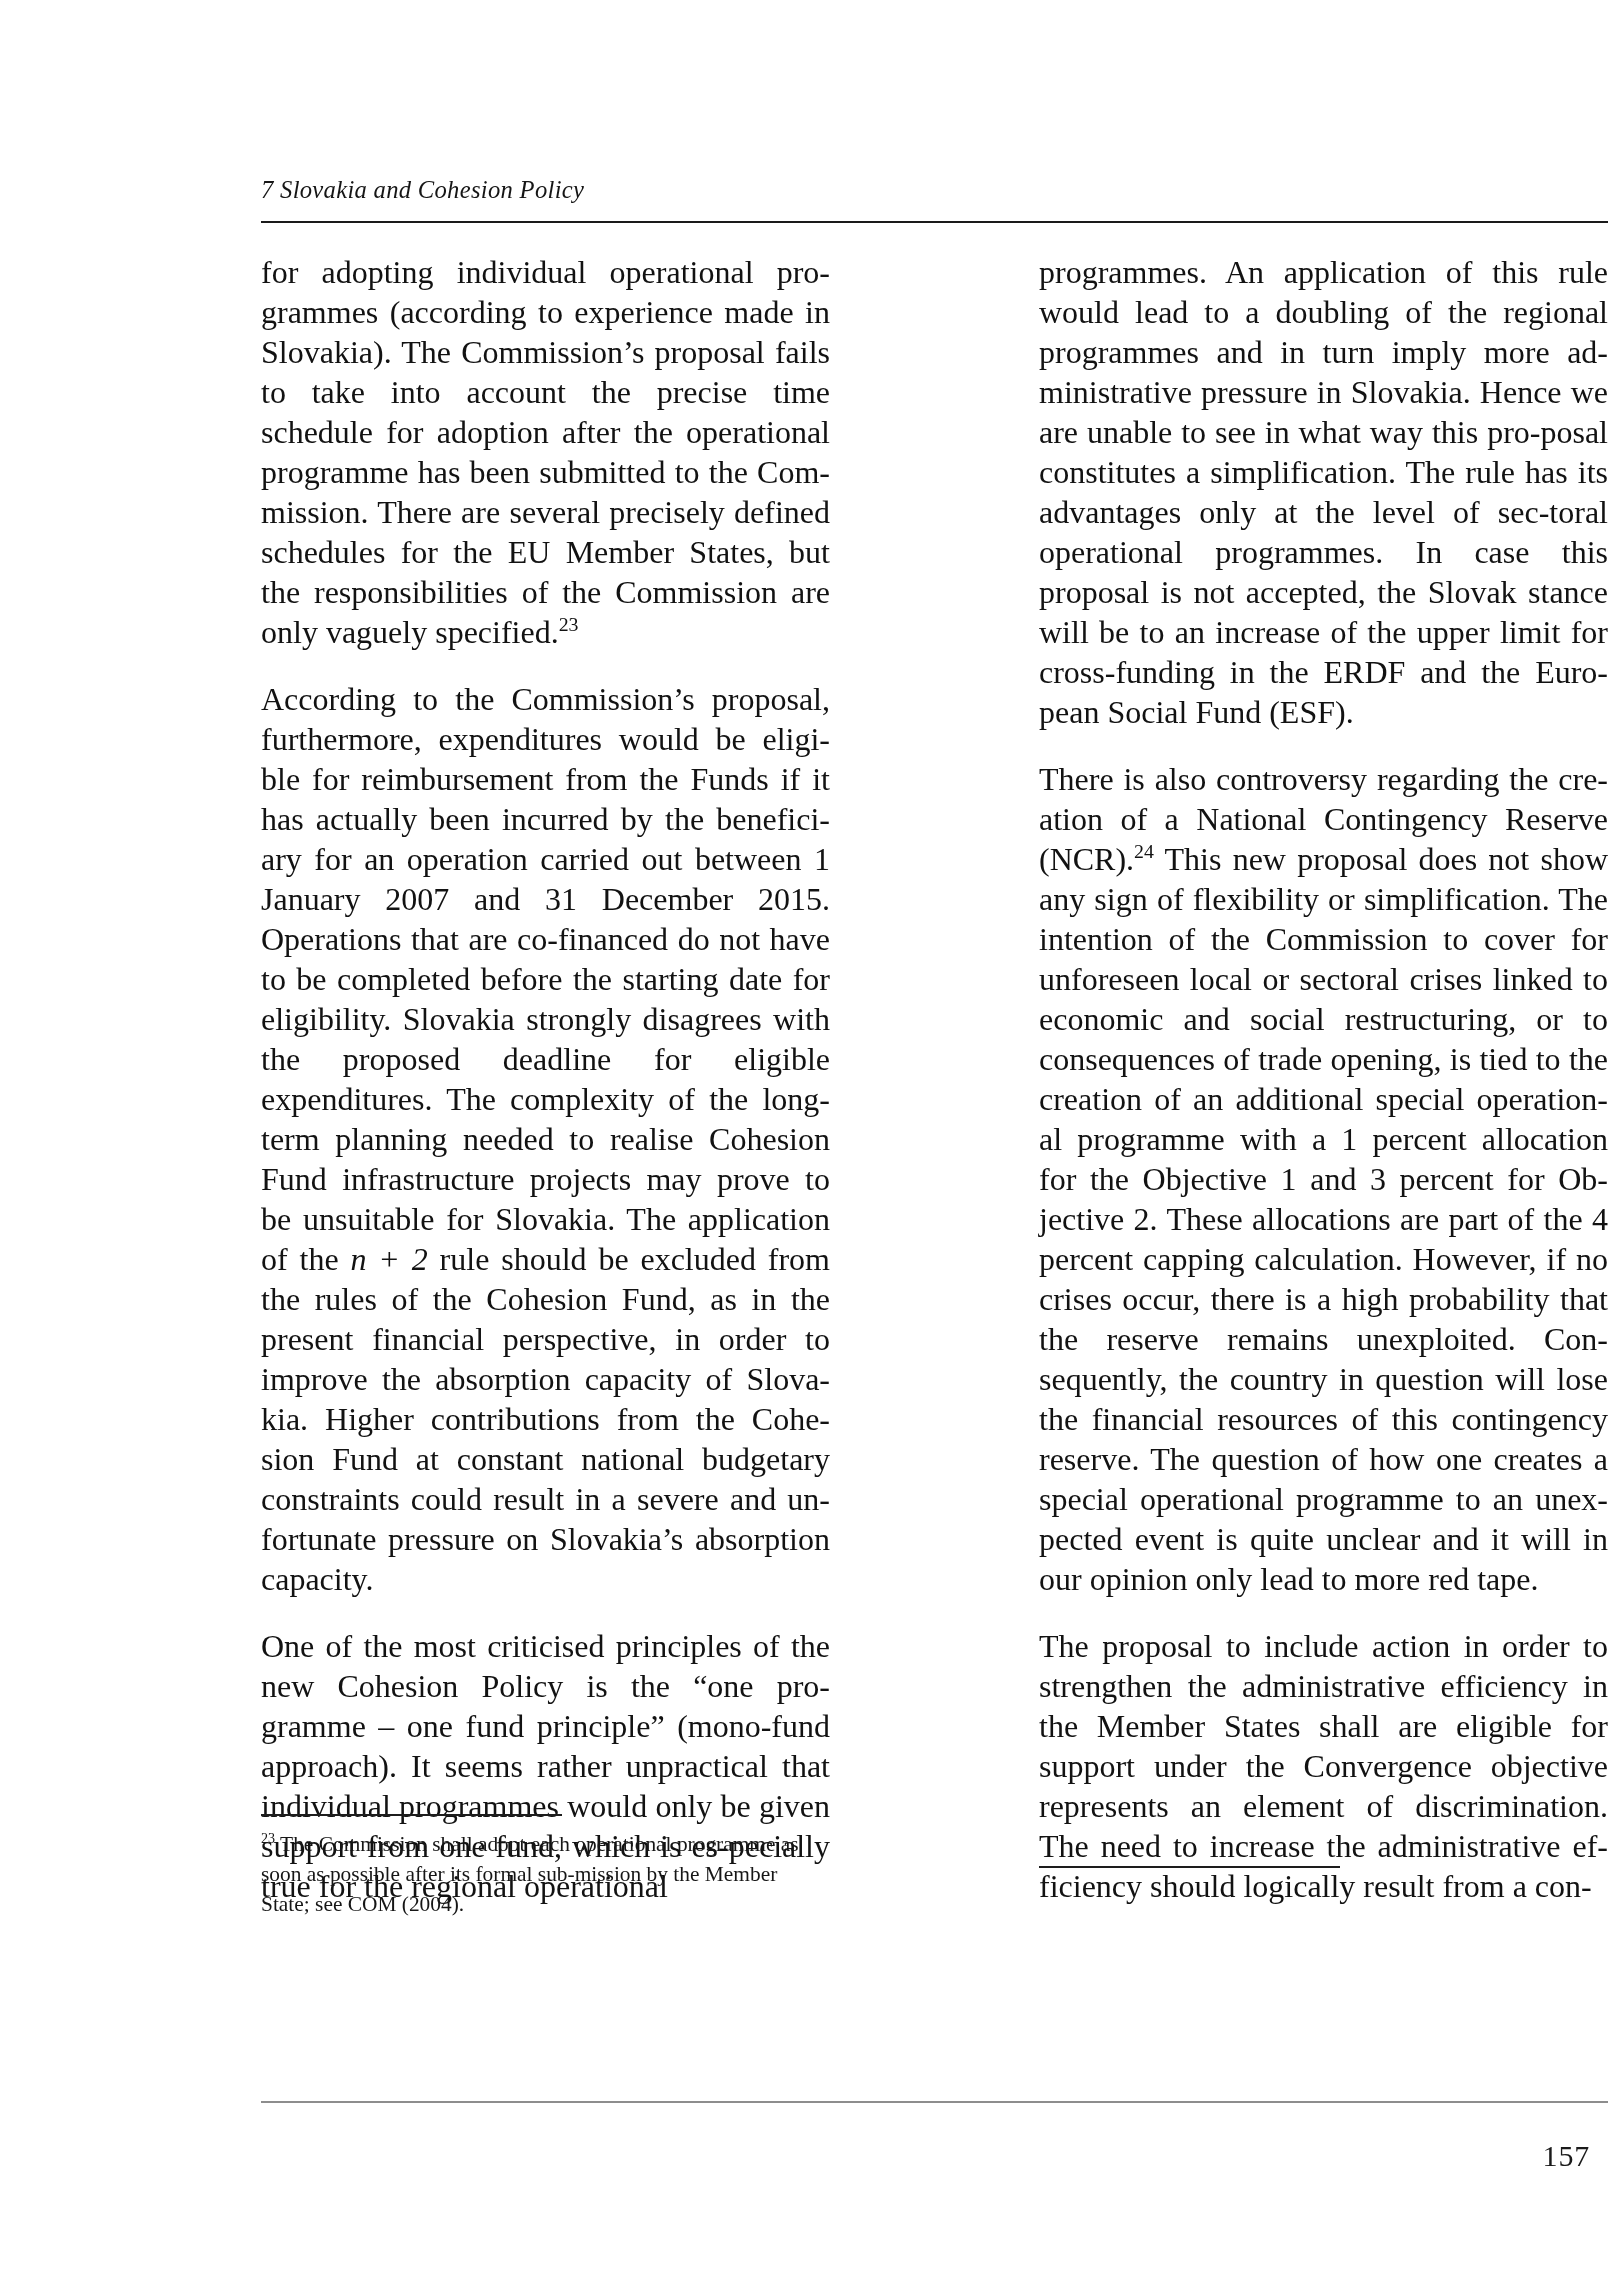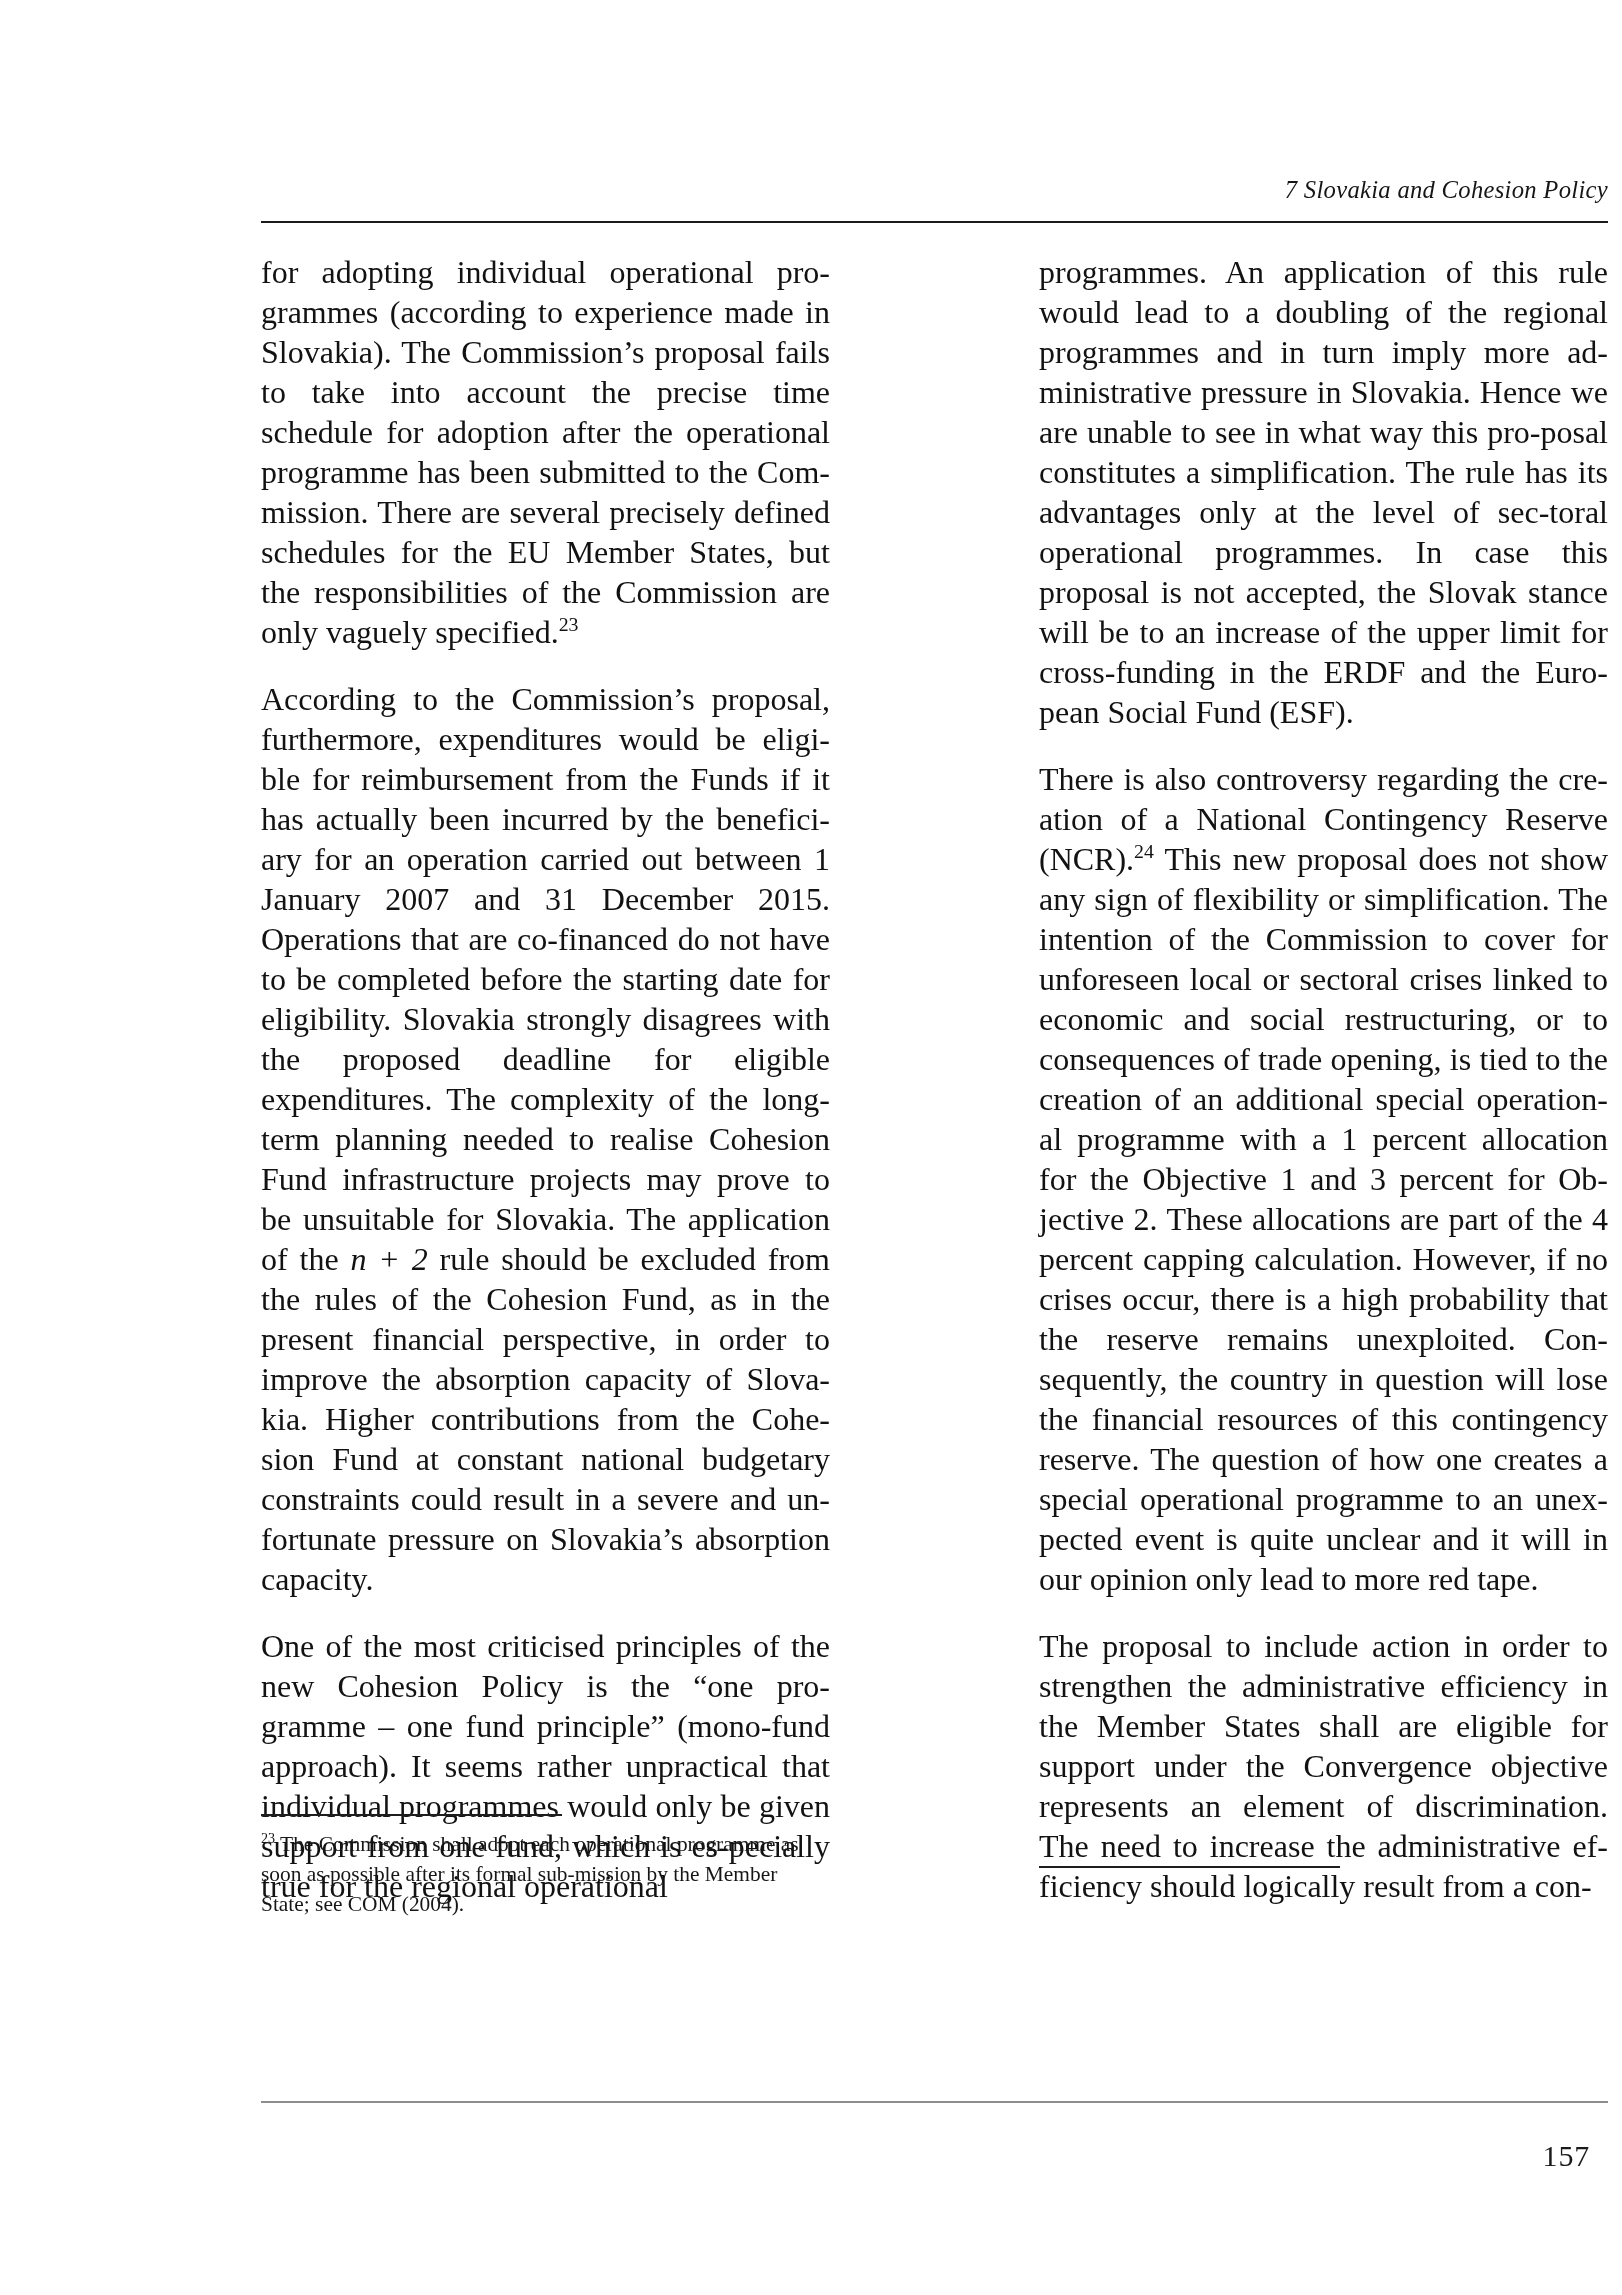--- a/index.html
+++ b/index.html
@@ -21,21 +21,21 @@
     height: 2295px;
     box-sizing: border-box;
   }
 
   
   .running-head {
     position: absolute;
     top: 176px;
     left: 261px;
     width: 1347px;
-    text-align: right;
+    text-align: left;
     font-style: italic;
     font-size: 24.6px;
     letter-spacing: 0.3px;
     color: #161616;
   }
   .head-rule {
     position: absolute;
     top: 221px;
     left: 261px;
     width: 1347px;

